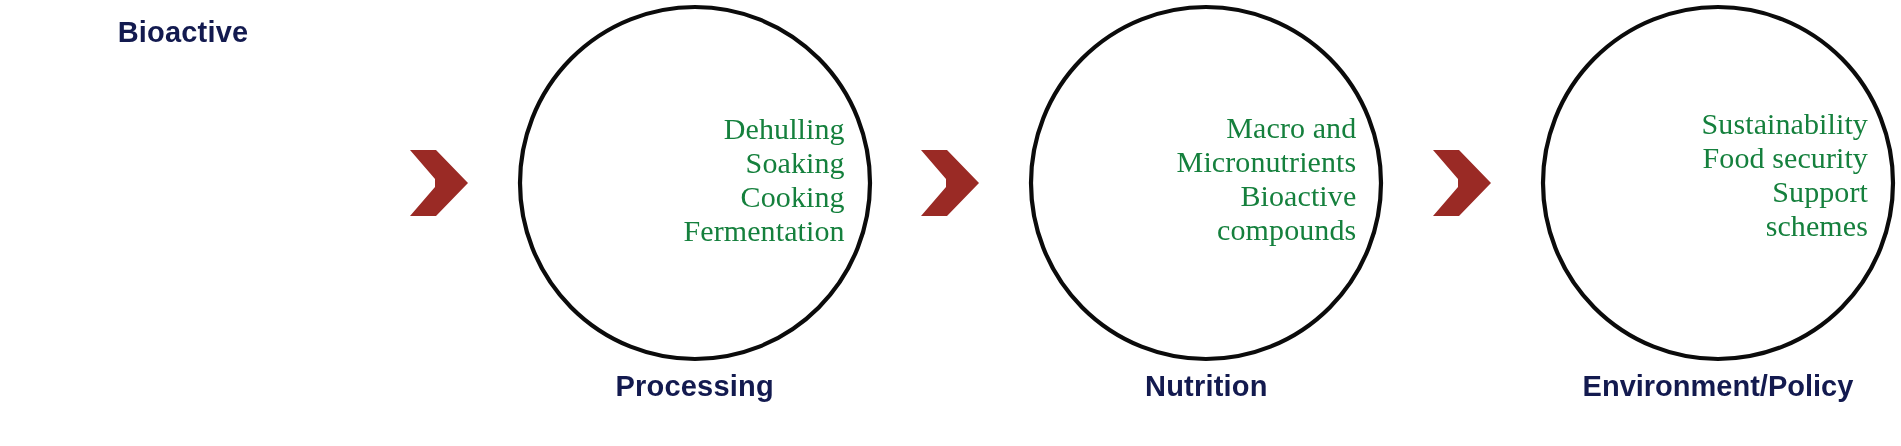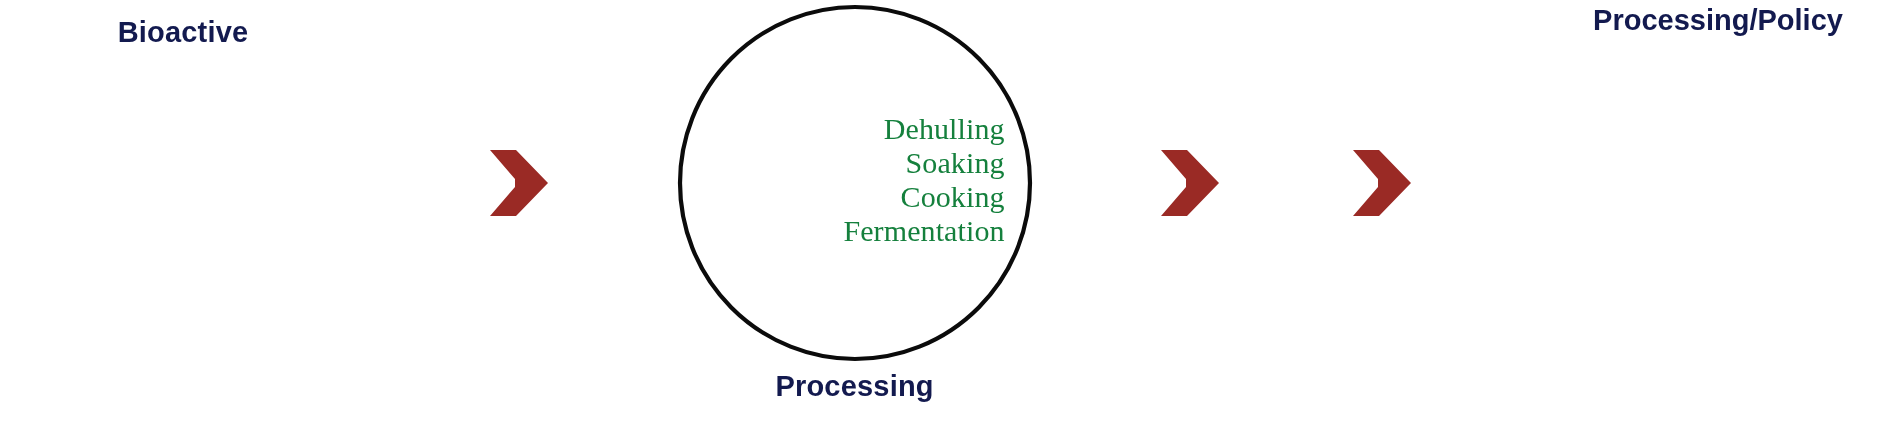--- a/index.html
+++ b/index.html
@@ -137,25 +137,46 @@
       </div>
       <div class="stage-label">Processing</div>
     </div>
 
     <div class="arrow">
       <svg width="66" height="74" viewBox="0 0 66 74">
         <path d="M4 4 L30 4 L62 37 L30 70 L4 70 L29 41 L29 33 Z" fill="#9A2A25"></path>
       </svg>
     </div>
 
+    <div class="stage stage-3">
+      <div class="circle-wrap">
+        <svg class="circle-svg" viewBox="0 0 366 366">
+          <ellipse cx="183" cy="183" rx="175" ry="176" fill="#ffffff" stroke="#0B0B0B" stroke-width="4.2"></ellipse>
+        </svg>
+        <div class="circle-text">Macro and
+Micronutrients
+Bioactive
+compounds</div>
+      </div>
+      <div class="stage-label">Nutrition</div>
+    </div>
 
     <div class="arrow">
       <svg width="66" height="74" viewBox="0 0 66 74">
         <path d="M4 4 L30 4 L62 37 L30 70 L4 70 L29 41 L29 33 Z" fill="#9A2A25"></path>
       </svg>
     </div>
 
     <div class="stage stage-4">
-      <div class="stage-label">Processing/Policy</div>
+      <div class="circle-wrap">
+        <svg class="circle-svg" viewBox="0 0 366 366">
+          <ellipse cx="183" cy="183" rx="175" ry="176" fill="#ffffff" stroke="#0B0B0B" stroke-width="4.2"></ellipse>
+        </svg>
+        <div class="circle-text">Sustainability
+Food security
+Support
+schemes</div>
+      </div>
+      <div class="stage-label">Environment/Policy</div>
     </div>
 
   </div>
 </div>
 
 </body></html>

